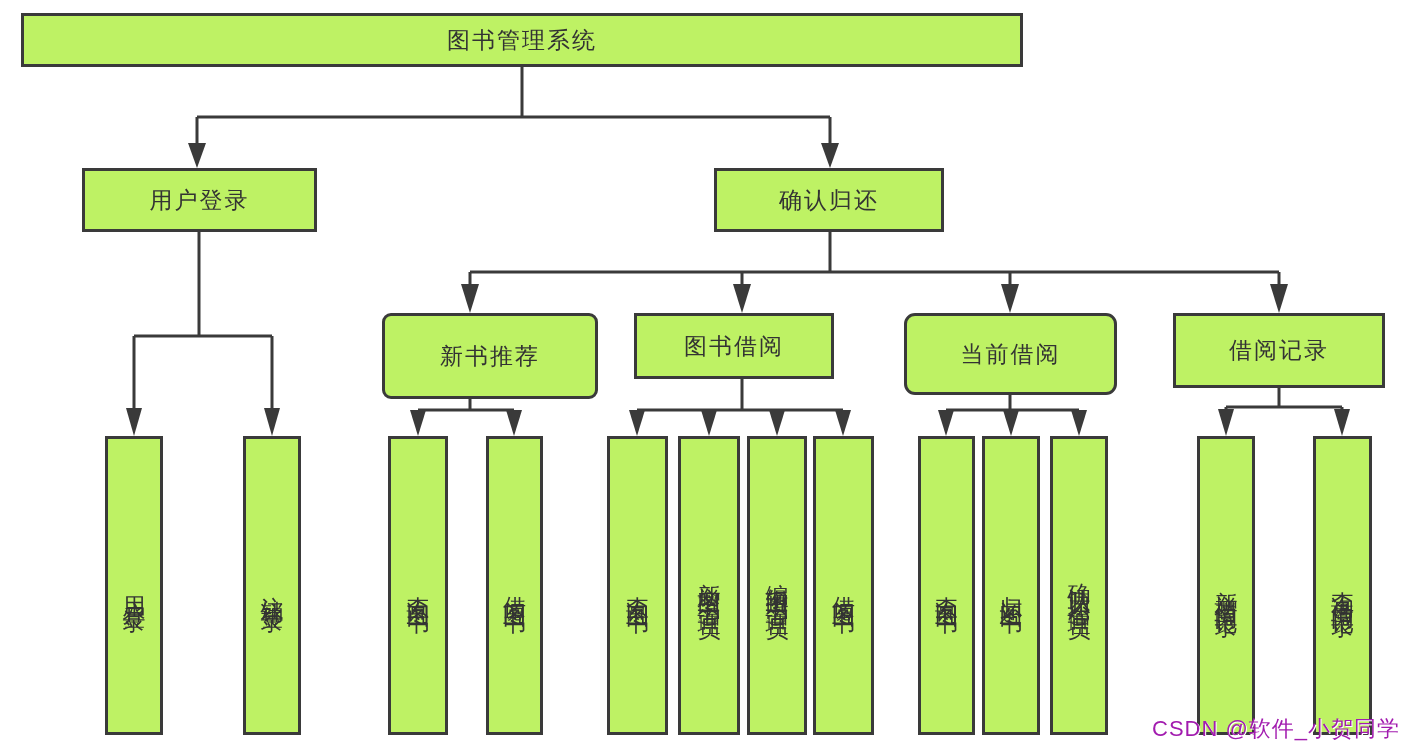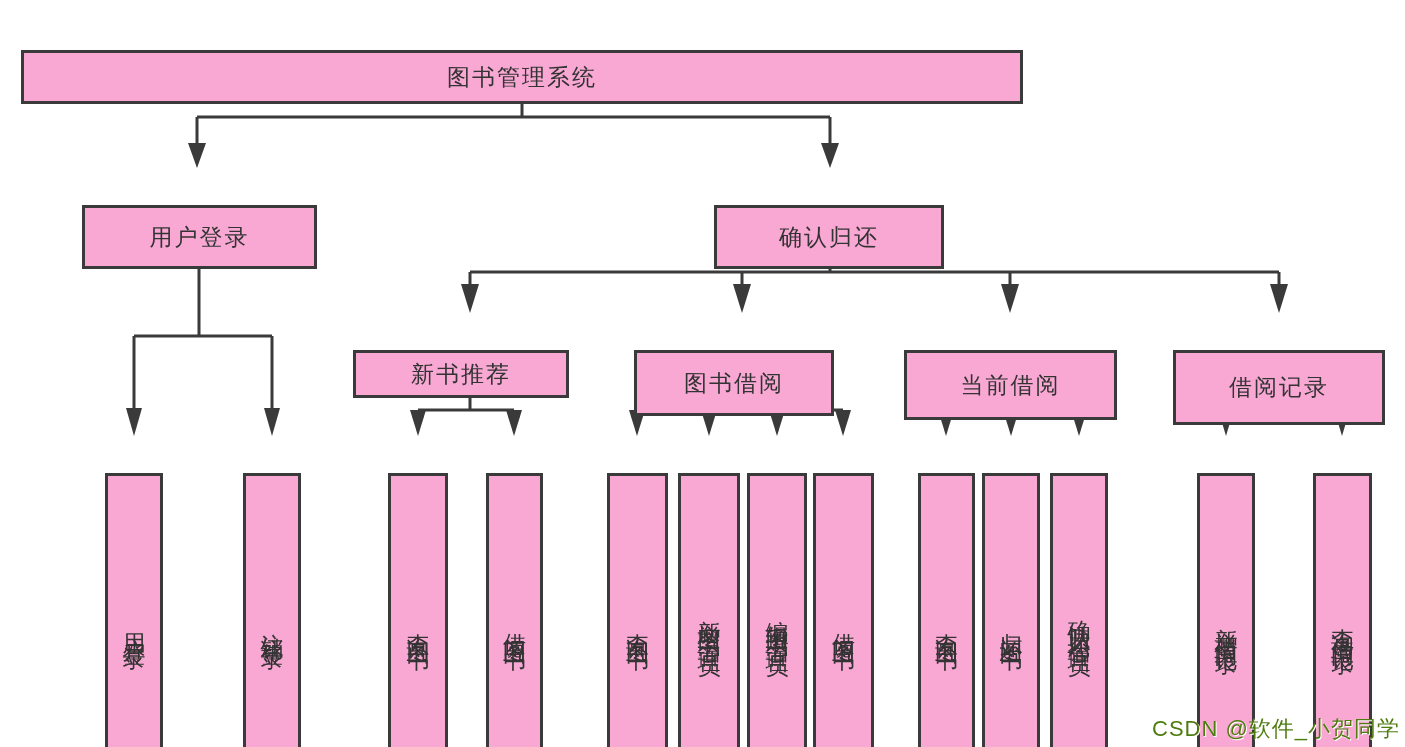--- a/index.html
+++ b/index.html
@@ -17,47 +17,46 @@
   }
   #connectors {
     position: absolute;
     left: 0; top: 0;
     width: 1405px; height: 747px;
     z-index: 1;
   }
   .node {
     position: absolute;
     box-sizing: border-box;
-    background: #f9a8d4;
+    background: #bef264;
     border: 3px solid #3a3a3a;
     color: #333333;
     display: flex;
     align-items: center;
     justify-content: center;
     z-index: 2;
     text-align: center;
-    margin-top: 37px;
   }
   .hnode {
     font-size: 23px;
     letter-spacing: 2px;
     white-space: nowrap;
   }
   .vnode {
     font-size: 23px;
     writing-mode: vertical-rl;
     letter-spacing: 5px;
     line-height: 1;
     padding-top: 4px;
   }
   .watermark {
     position: absolute;
     z-index: 3;
     font-size: 22px;
-    color: #4d7c0f;
+    color: #a21caf;
     letter-spacing: 1px;
     white-space: nowrap;
     text-shadow: 1px 1px 0 #ffffff;
   }
 </style>
 </head>
 <body>
 
 <div id="canvas">
 
@@ -102,23 +101,23 @@
       <polygon points="1218,409 1234,409 1226,436"></polygon>
       <polygon points="1334,409 1350,409 1342,436"></polygon>
     </g>
   </svg>
 
   <div class="node hnode" style="left:21px; top:13px; width:1002px; height:54px;">图书管理系统</div>
 
   <div class="node hnode" style="left:82px; top:168px; width:235px; height:64px;">用户登录</div>
   <div class="node hnode" style="left:714px; top:168px; width:230px; height:64px;">确认归还</div>
 
-  <div class="node hnode" style="left:353px; top:313px; width:216px; height:48px;">新书推荐</div>
+  <div class="node hnode" style="left:382px; top:313px; width:216px; height:86px;border-radius:9px;">新书推荐</div>
   <div class="node hnode" style="left:634px; top:313px; width:200px; height:66px;">图书借阅</div>
-  <div class="node hnode" style="left:904px; top:313px; width:213px; height:70px;">当前借阅</div>
+  <div class="node hnode" style="left:904px; top:313px; width:213px; height:82px;border-radius:11px;">当前借阅</div>
   <div class="node hnode" style="left:1173px; top:313px; width:212px; height:75px;">借阅记录</div>
 
   <div class="node vnode" style="left:105px; top:436px; width:58px; height:299px;">用户登录</div>
   <div class="node vnode" style="left:243px; top:436px; width:58px; height:299px;">注销登录</div>
 
   <div class="node vnode" style="left:388px; top:436px; width:60px; height:299px;">查询图书</div>
   <div class="node vnode" style="left:486px; top:436px; width:57px; height:299px;">借阅图书</div>
 
   <div class="node vnode" style="left:607px; top:436px; width:61px; height:299px;">查询图书</div>
   <div class="node vnode" style="left:678px; top:436px; width:62px; height:299px;">新增图书（管理员）</div>

